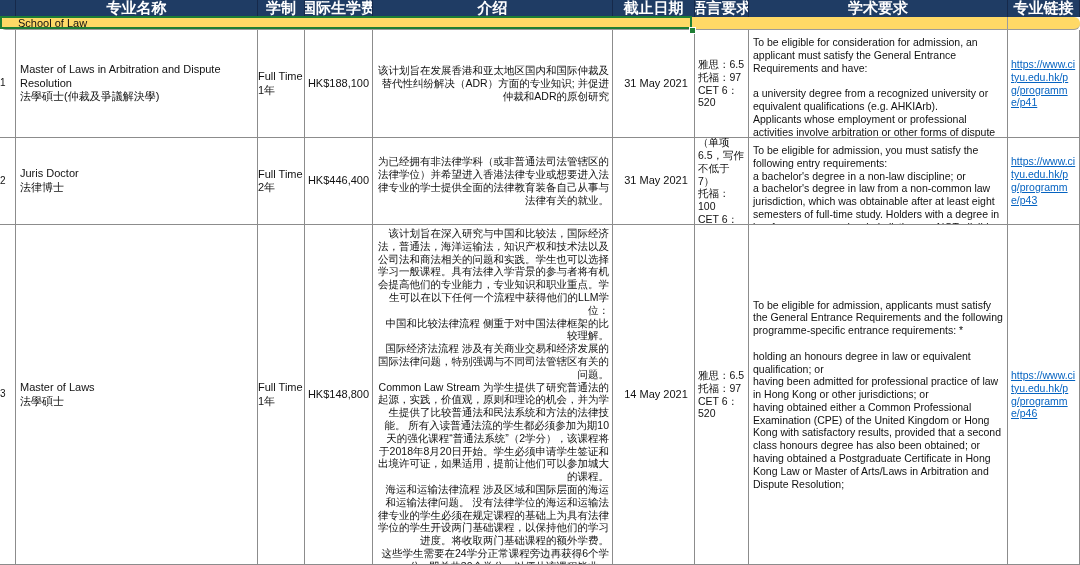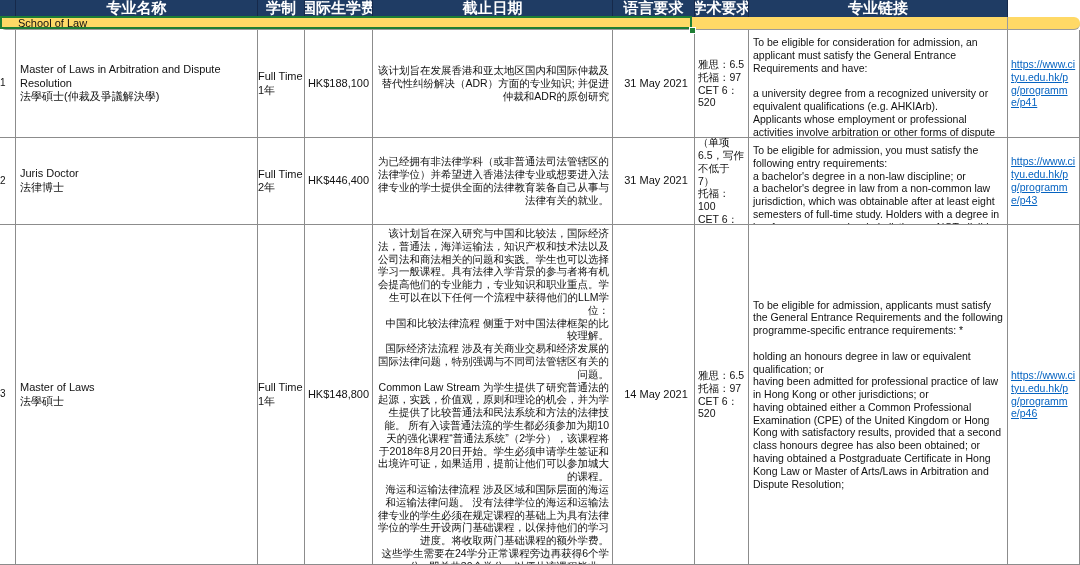--- a/index.html
+++ b/index.html
@@ -95,20 +95,21 @@
 </head>
 <body>
 
 <div class="sheet">
   <div class="grid">
 
     <div class="hcell"></div>
     <div class="hcell">专业名称</div>
     <div class="hcell">学制</div>
     <div class="hcell">国际生学费</div>
+    <div class="hcell">介绍</div>
     <div class="hcell">截止日期</div>
     <div class="hcell">语言要求</div>
     <div class="hcell">学术要求</div>
     <div class="hcell">专业链接</div>
 
     <div class="section-row">
       <span class="txt">School of Law</span>
     </div>
 
     <div class="cell c-num">

